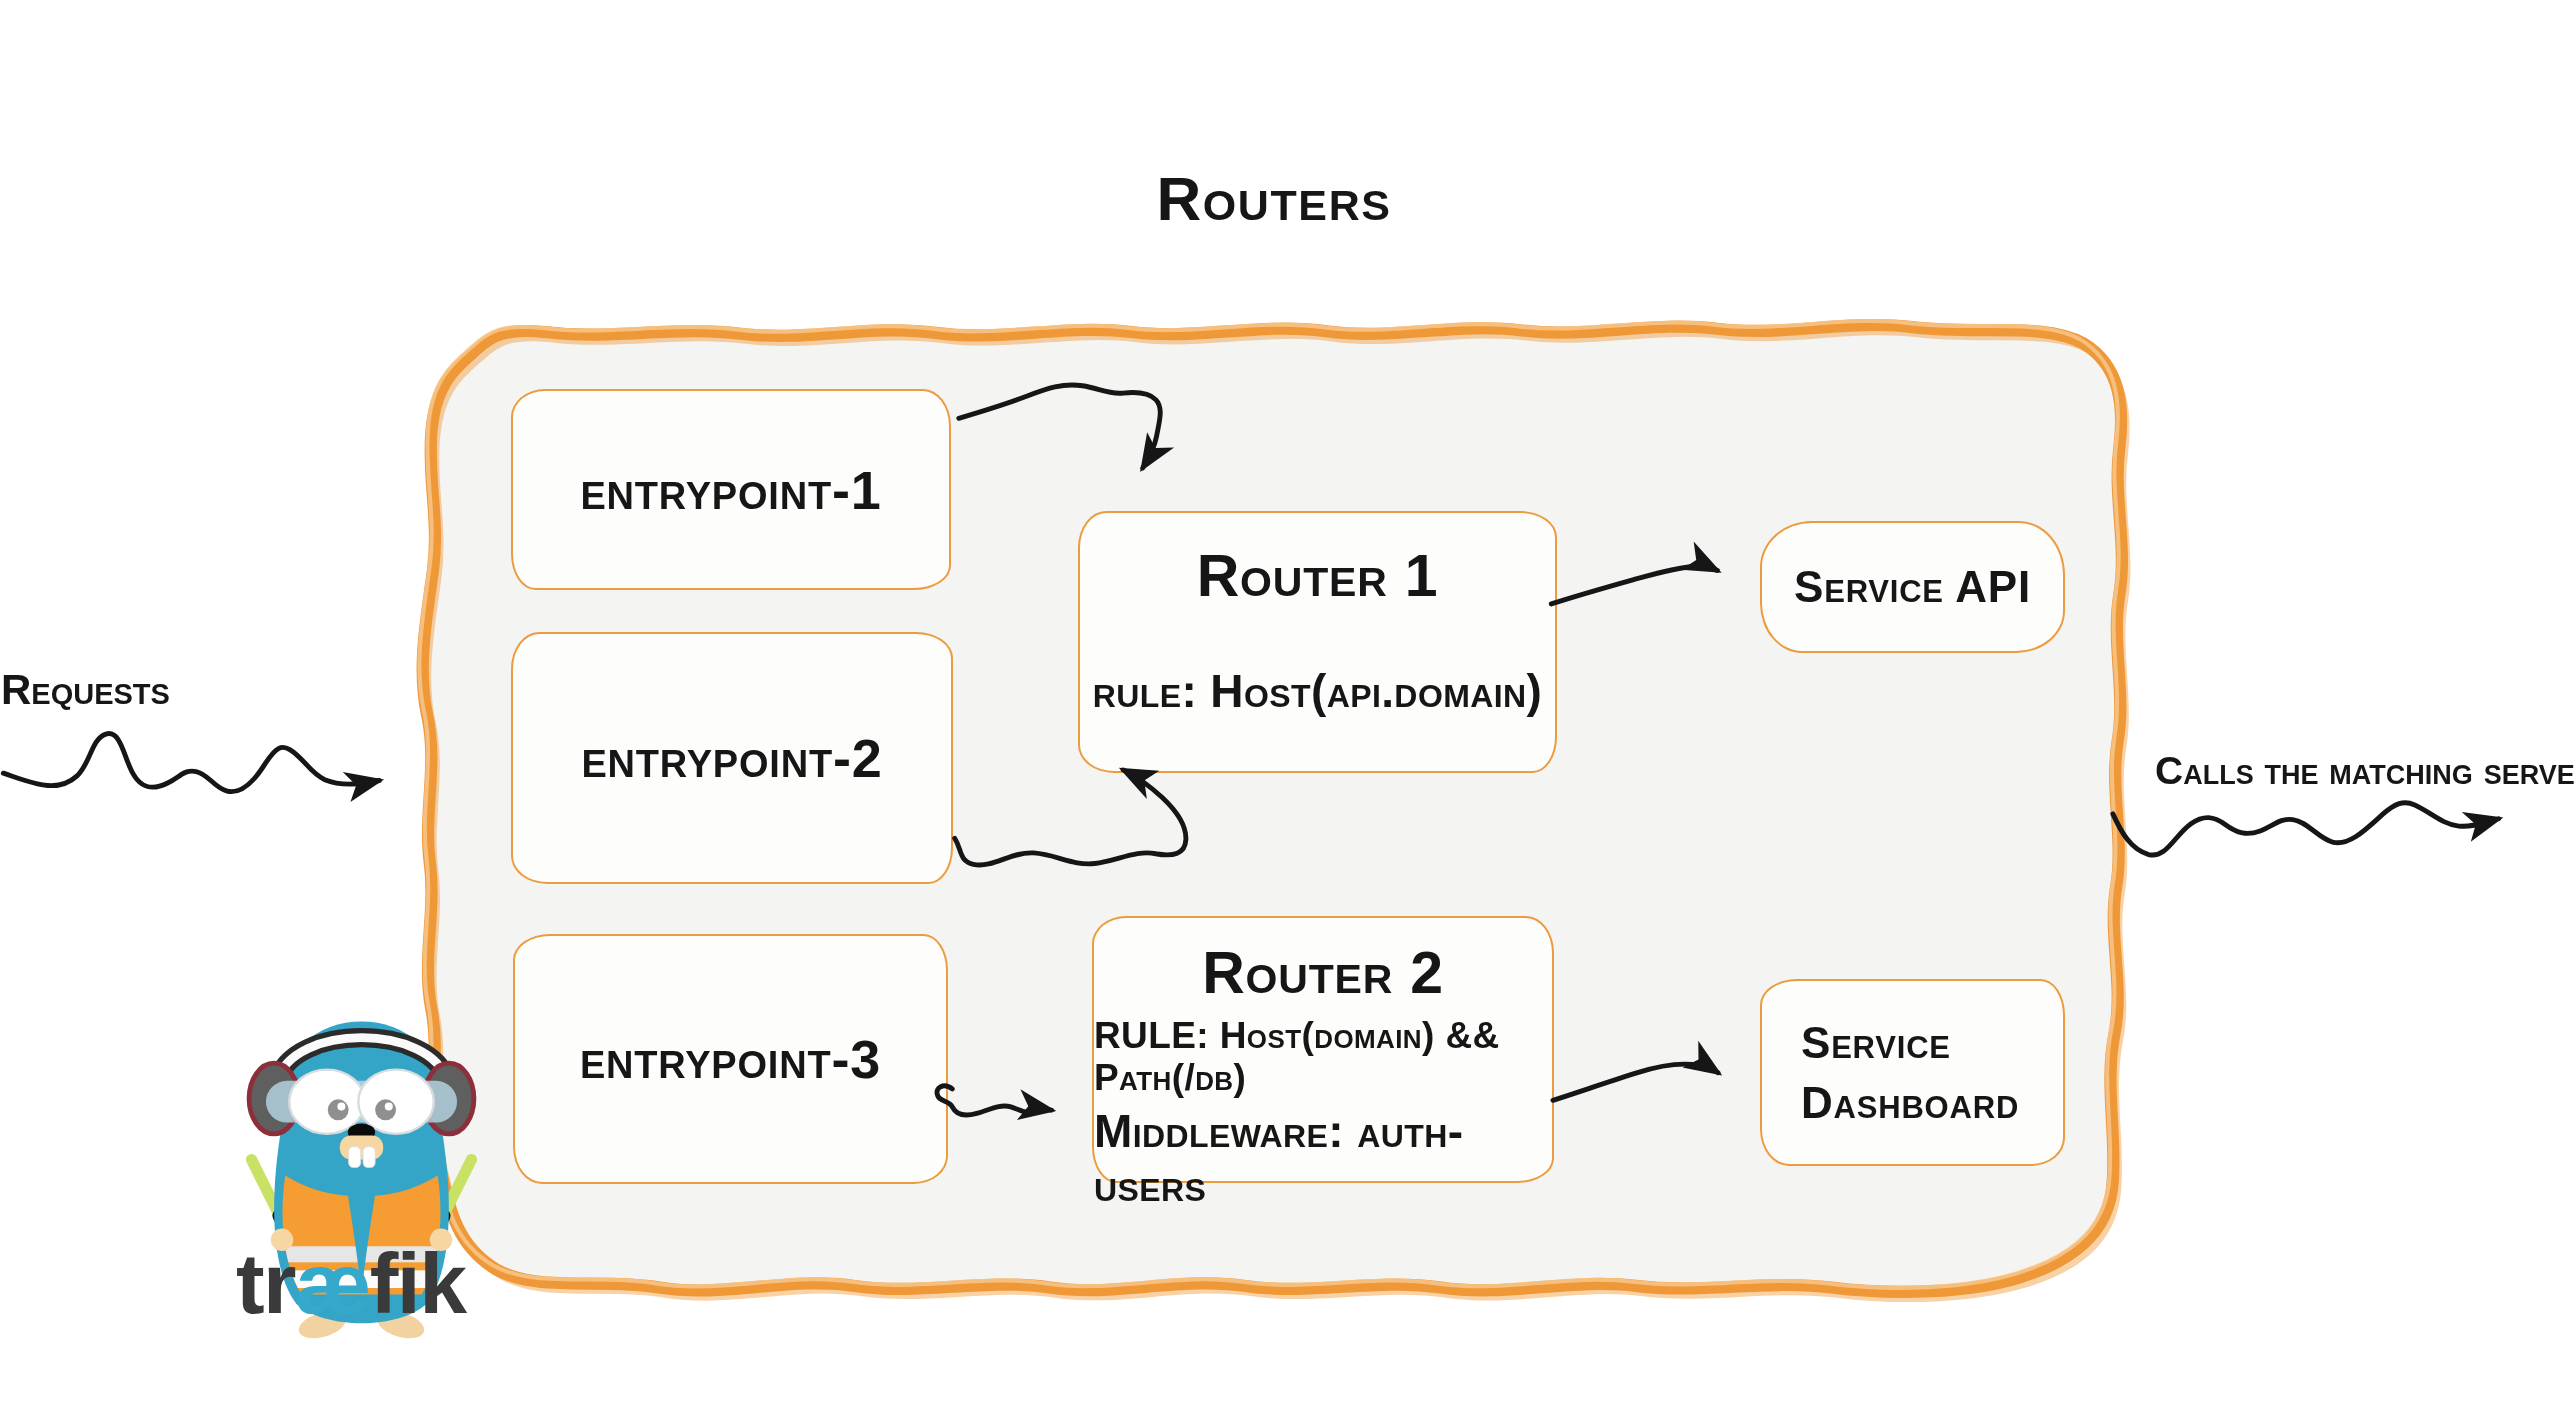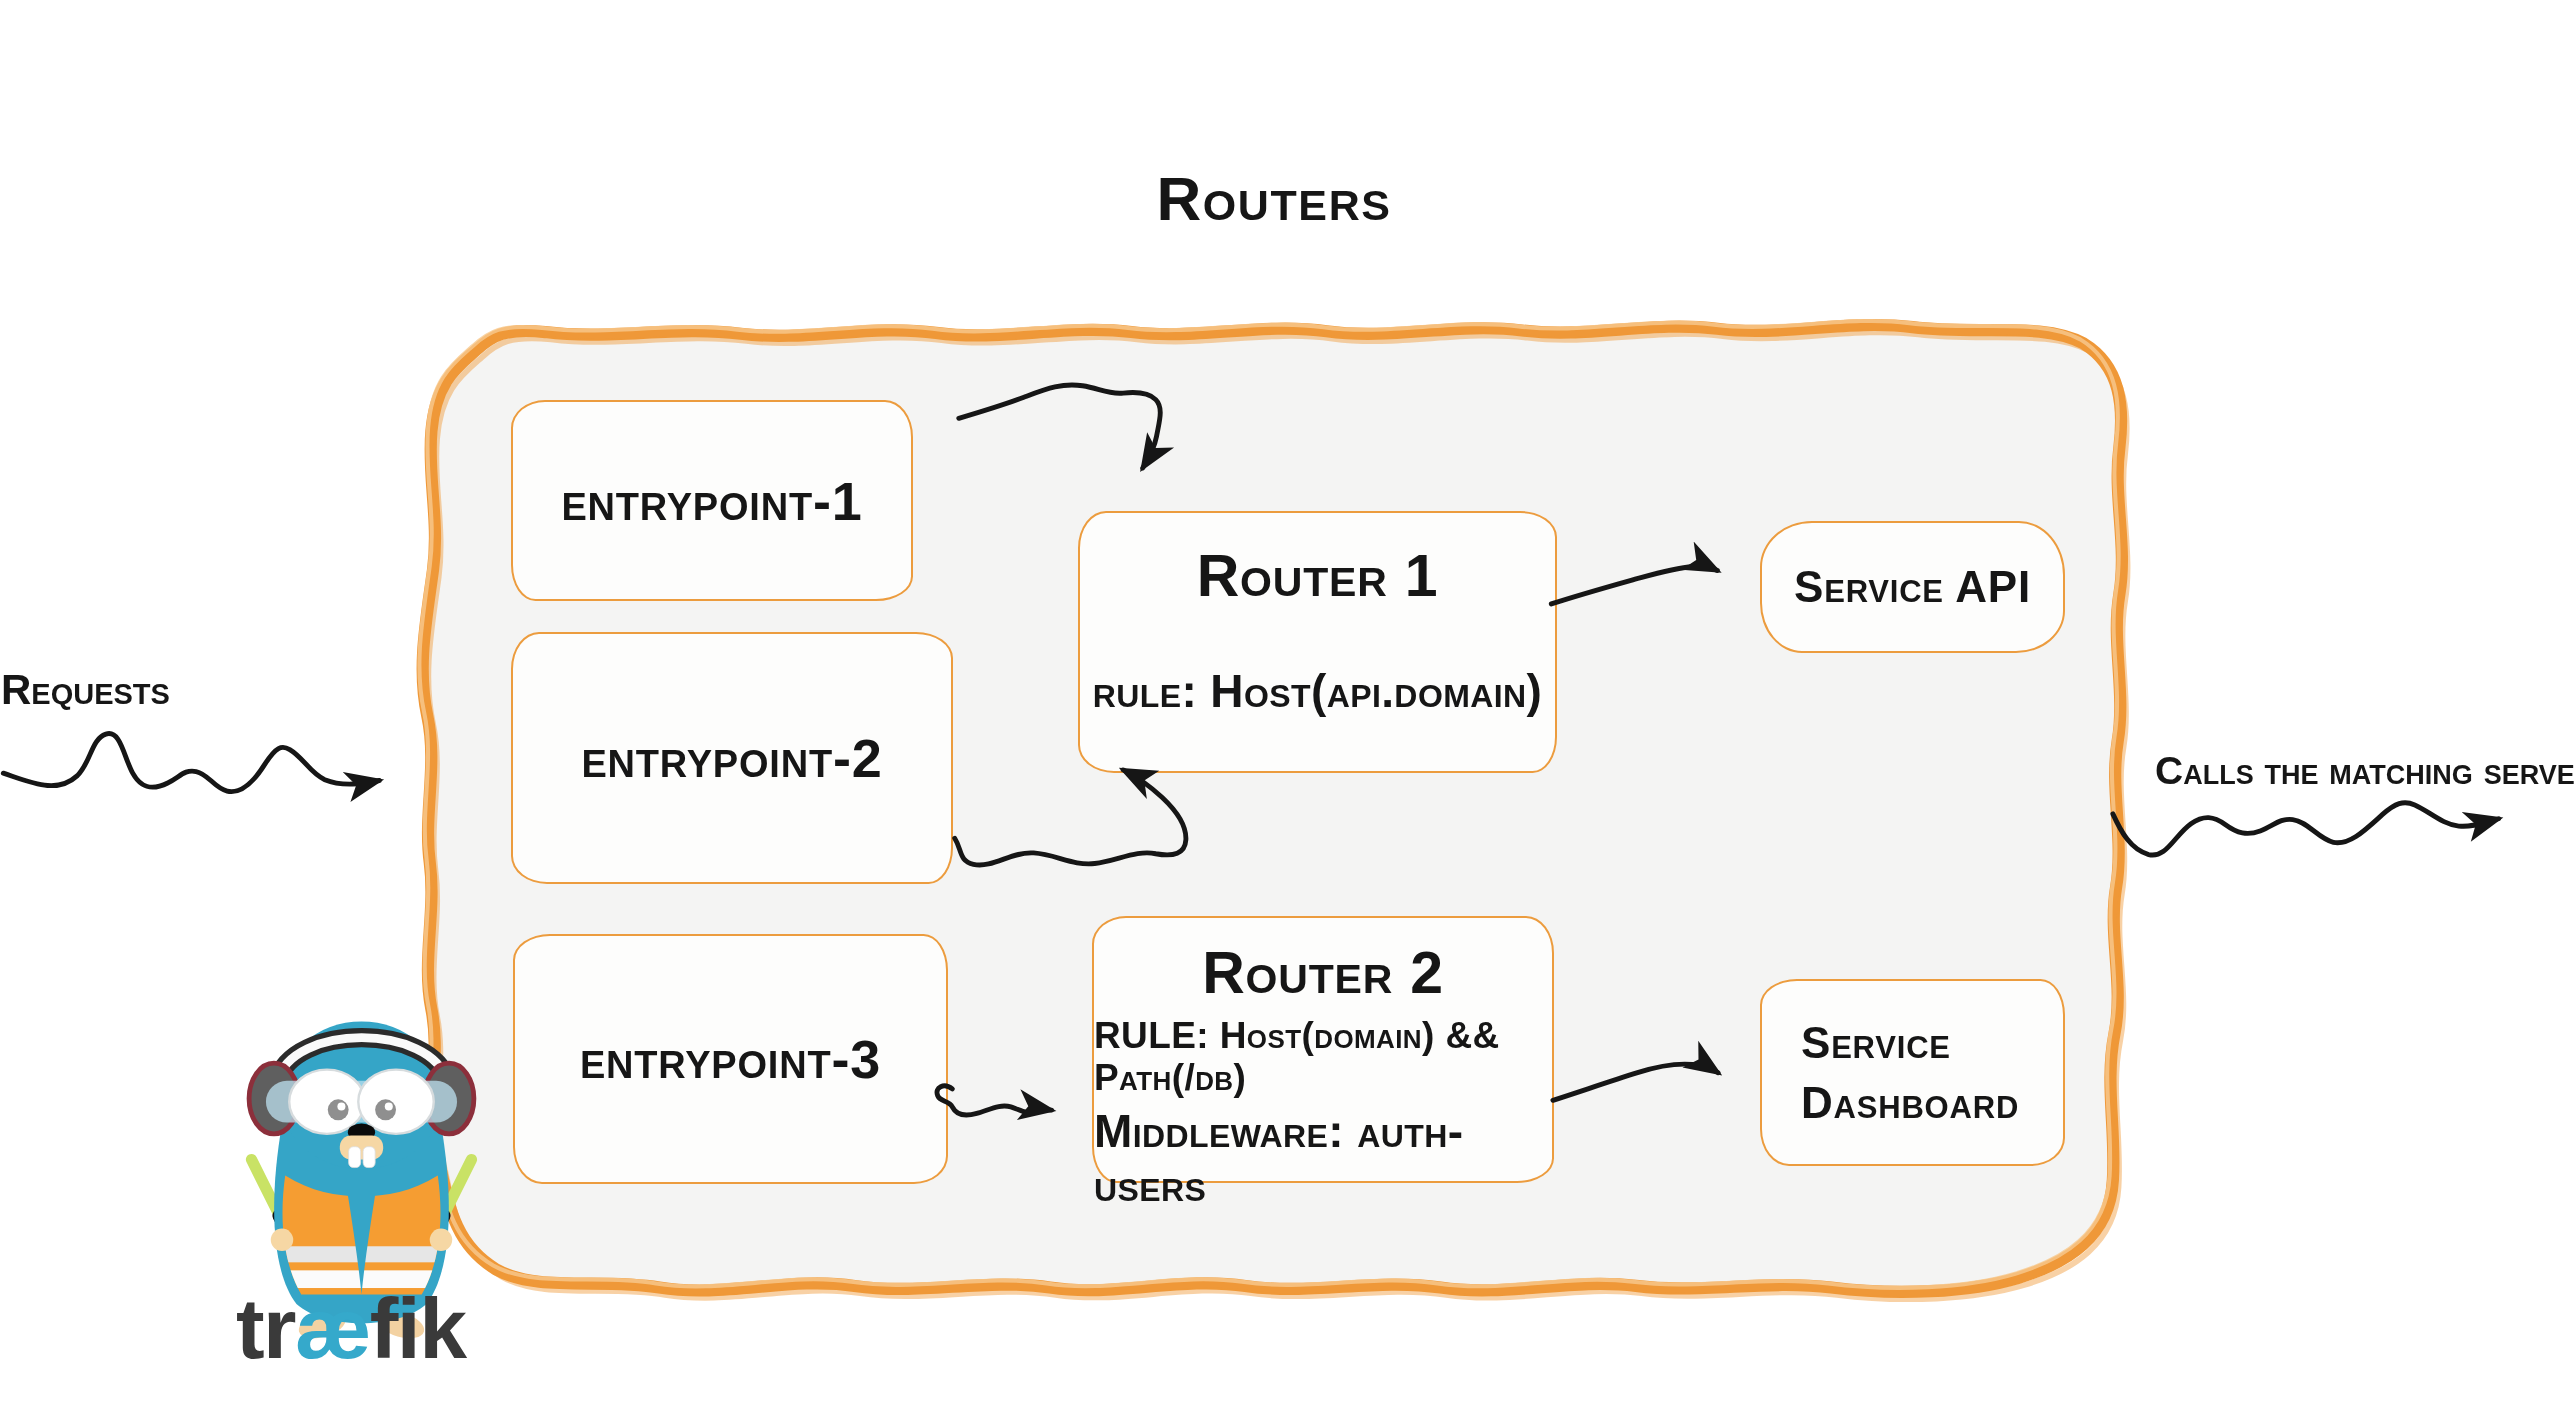--- a/index.html
+++ b/index.html
@@ -15,21 +15,21 @@
   .wobble-c{border-radius:37px 24.4px 34px 29px / 26px 36px 28px 37px;}
   .pill{border-radius:52px 46px 49px 42px / 46px 54px 42px 50px;}
   .ep-label{font-size:54px;letter-spacing:0.8px;}
   .router-name{font-size:59px;letter-spacing:0.8px;}
   .router-rule{font-size:46px;letter-spacing:0.4px;}
   .router-rule-sm{font-size:37px;letter-spacing:0.4px;}
   .service-line{font-size:44px;letter-spacing:0.8px;line-height:1.35;}
   .page-title{position:absolute;left:973px;top:163px;width:602px;text-align:center;
               font-size:62px;letter-spacing:1.6px;}
   .side-label{position:absolute;font-size:42px;white-space:nowrap;}
-  .wordmark{position:absolute;left:236px;top:1279px;font-size:86px;font-weight:700;
+  .wordmark{position:absolute;left:236px;top:1234px;font-size:86px;font-weight:700;
             letter-spacing:-1.6px;color:#3A3A3A;z-index:7;font-variant:normal;text-align:center;}
   .wordmark .ae{color:#35A9CB;}
   .gopher{position:absolute;left:229px;top:1003px;z-index:6;}
 </style>
 </head>
 <body>
 
 <div class="stage">
 
   <svg class="layer" width="2576" height="1408" viewBox="0 0 3165 1730">
@@ -83,21 +83,21 @@
          C 2030,394 1950,416 1870,406 C 1790,396 1710,418 1630,407
          C 1550,396 1470,418 1390,408 C 1310,398 1230,420 1150,409
          C 1070,398 990,420 910,410 C 830,400 750,418 670,408
          C 620,403 605,412 585,430 Z" transform="translate(-4,-5)" fill="none" stroke="#F8C98F" stroke-opacity="0.8" stroke-width="5"></path>
   </svg>
 
   <div class="hand page-title">Routers</div>
   <div class="hand side-label" style="left:1px;top:666px;">Requests</div>
   <div class="hand side-label" style="left:2155px;top:749px;font-size:39px;">Calls the matching server</div>
 
-  <div class="node wobble-a" style="left:511px;top:400px;width:402px;height:201px;">
+  <div class="node wobble-a" style="left:511px;top:389px;width:440px;height:201px;">
     <div class="hand ep-label">entrypoint-1</div>
   </div>
   <div class="node wobble-b" style="left:511px;top:632px;width:442px;height:252px;">
     <div class="hand ep-label">entrypoint-2</div>
   </div>
   <div class="node wobble-c" style="left:513px;top:934px;width:435px;height:250px;">
     <div class="hand ep-label">entrypoint-3</div>
   </div>
 
   <div class="node wobble-b" style="left:1078px;top:511px;width:479px;height:262px;justify-content:flex-start;padding-top:29px;">

